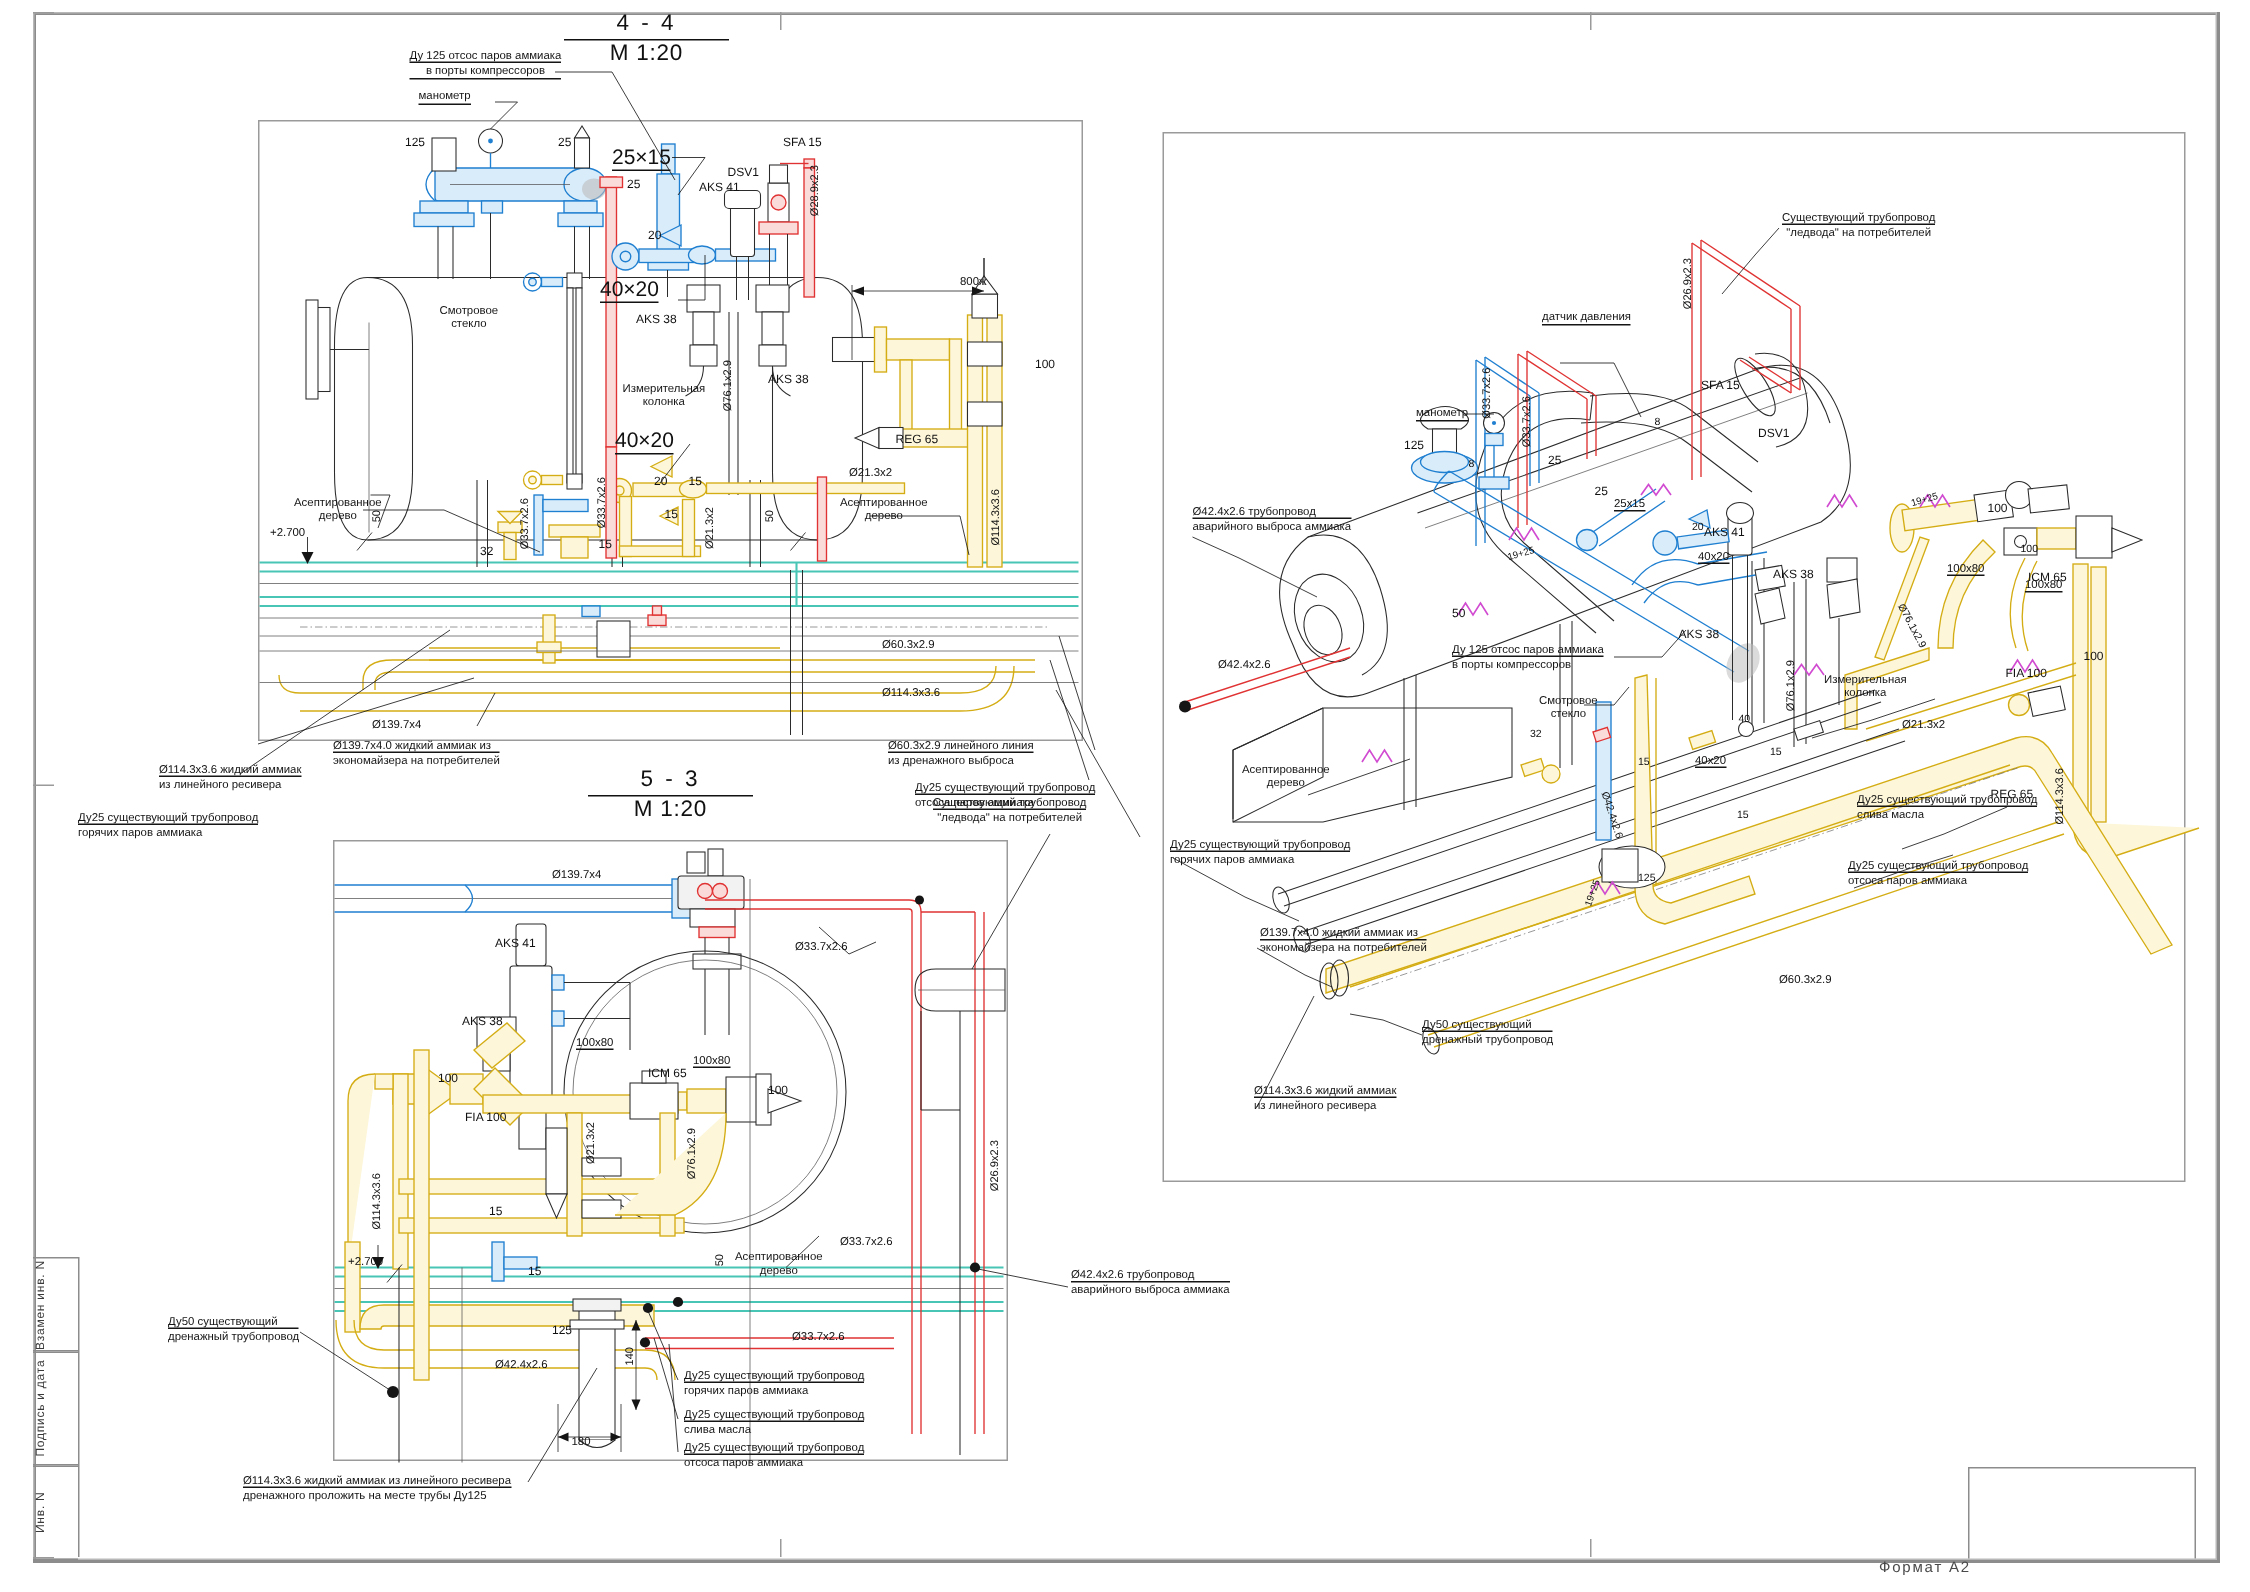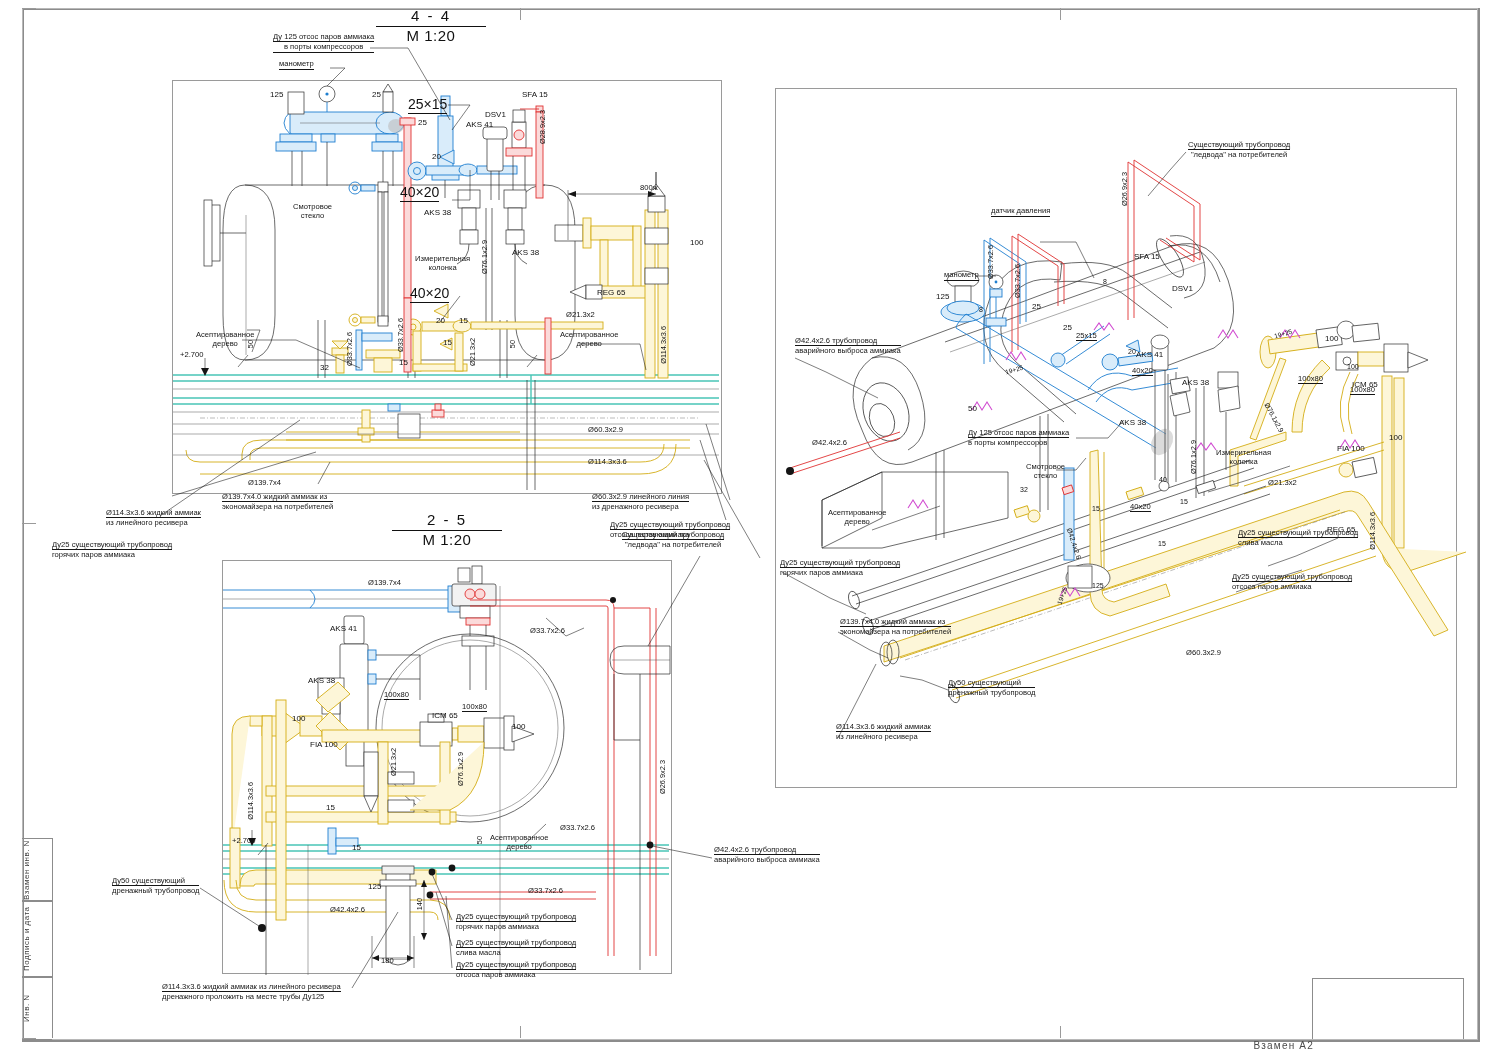--- a/index.html
+++ b/index.html
@@ -77,21 +77,21 @@
 </div>
 <div class="leftmark" style="top:8px;"></div>
 <div class="leftmark" style="top:523px;"></div>
 <div class="leftmark" style="top:1038px;"></div>
 <div class="abs" style="left:520px;top:8px;width:1px;height:12px;background:#9a9a9a;"></div>
 <div class="abs" style="left:1060px;top:8px;width:1px;height:12px;background:#9a9a9a;"></div>
 <div class="abs" style="left:520px;top:1026px;width:1px;height:12px;background:#9a9a9a;"></div>
 <div class="abs" style="left:1060px;top:1026px;width:1px;height:12px;background:#9a9a9a;"></div>
 
 <div class="fmtbox"></div>
-<div class="fmt">Взамен  А2</div>
+<div class="fmt">Формат  А2</div>
 
 <div class="vtitle" style="left:376px;top:8px;width:110px;">
   <div class="n">4 - 4</div>
   <div class="rule"></div>
   <div class="sc">М 1:20</div>
 </div>
 
 <div class="panel" style="left:172px;top:80px;width:548px;height:412px;"></div>
 
 <svg width="1500" height="1061">
@@ -350,29 +350,29 @@
 <div class="lbl2" style="left:106px;top:508px;">
   <span class="u">Ø114.3x3.6 жидкий аммиак</span>
     <span>из линейного ресивера</span>
 </div>
 <div class="lbl2" style="left:222px;top:492px;">
   <span class="u">Ø139.7x4.0 жидкий аммиак из</span>
     <span>экономайзера на потребителей</span>
 </div>
 <div class="lbl2" style="left:592px;top:492px;">
   <span class="u">Ø60.3x2.9 линейного линия</span>
-    <span>из дренажного ресивера</span>
+    <span>из дренажного выброса</span>
 </div>
 <div class="lbl2" style="left:610px;top:520px;">
   <span class="u">Ду25 существующий трубопровод</span>
     <span>отсоса паров аммиака</span>
 </div>
 
 <div class="vtitle" style="left:392px;top:512px;width:110px;">
-  <div class="n">2 - 5</div>
+  <div class="n">5 - 3</div>
   <div class="rule"></div>
   <div class="sc">М 1:20</div>
 </div>
 
 <div class="panel" style="left:222px;top:560px;width:448px;height:412px;"></div>
 
 <svg width="1500" height="1061">
 
   <line class="teal" x1="223" y1="845" x2="669" y2="845"></line>
   <line class="teal" x1="223" y1="851" x2="669" y2="851"></line>
@@ -748,21 +748,21 @@
   <path class="lead" d="M838 738 L876 664"></path>
   <path class="lead" d="M948 690 L922 680 L900 676"></path>
   <path class="lead" d="M1338 538 L1296 556 L1268 566"></path>
   <path class="lead" d="M1302 570 L1270 580 L1236 592"></path>
 </svg>
 
 <div class="lbl2 ctr" style="left:1188px;top:140px;">
   <span class="u">Существующий трубопровод</span>
     <span>"ледвода" на потребителей</span>
 </div>
-<div class="lbl u" style="left:991px;top:206px;">датчик давления</div>
+<div class="lbl u" style="left:1028px;top:206px;">датчик давления</div>
 <div class="lbl u" style="left:944px;top:270px;">манометр</div>
 <div class="lbl2" style="left:795px;top:336px;">
   <span class="u">Ø42.4x2.6 трубопровод</span>
     <span>аварийного выброса аммиака</span>
 </div>
 <div class="lbl2" style="left:968px;top:428px;">
   <span class="u">Ду 125 отсос паров аммиака</span>
     <span>в порты компрессоров</span>
 </div>
 <div class="lbl2 ctr" style="left:1026px;top:462px;">

